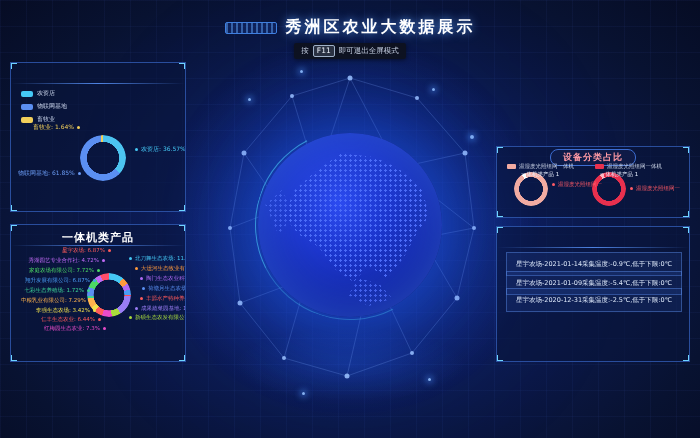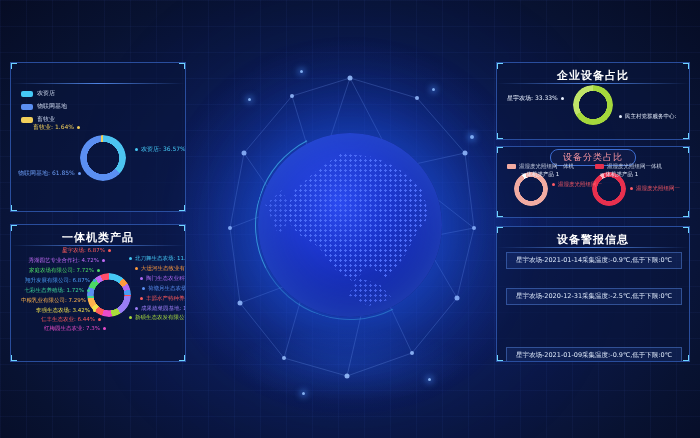--- a/index.html
+++ b/index.html
@@ -86,26 +86,26 @@
 
   .pl { position:absolute; font-size:6px; white-space:nowrap; line-height:7px; }
   .pl-l::before { content:""; display:inline-block; width:3px; height:3px; border-radius:50%;
     background:currentColor; margin-right:3px; vertical-align:middle; }
   .pl-r::after { content:""; display:inline-block; width:3px; height:3px; border-radius:50%;
     background:currentColor; margin-left:3px; vertical-align:middle; }
   .tiny { font-size:5.5px; }
 
   .pill { position:absolute; left:50%; transform:translateX(-50%); top:2px;
     border:1px solid #3c6cd0; border-radius:8px; padding:1px 12px; background:rgba(20,32,80,.5);
-    color:#ff9aa4; font-size:9px; font-weight:400; letter-spacing:1px; white-space:nowrap; }
+    color:#ff9aa4; font-size:9px; font-weight:700; letter-spacing:1px; white-space:nowrap; }
   .mini-legend { position:absolute; display:flex; align-items:center; gap:3px;
     color:#cfd8ea; font-size:5.5px; white-space:nowrap; }
   .mini-legend i { width:9px; height:5px; border-radius:1px; display:block; }
 
-  .alarm-row { position:absolute; left:9px; width:176px; height:17px; display:flex;
+  .alarm-row { position:absolute; left:9px; width:176px; height:24px; display:flex;
     align-items:center; justify-content:center; color:#dde8fa; font-size:6.5px; white-space:nowrap;
     background:rgba(45,85,180,.18); border:1px solid rgba(90,140,230,.45); }
 </style>
 </head>
 <body>
 
 <div class="stage">
 
   <div class="bg-glow"></div>
   <div class="reflection"></div>
@@ -144,20 +144,31 @@
     </g>
   </svg>
 
   <div class="globe">
     <i class="rim"></i>
     <div class="cont c1"></div>
     <div class="cont c2"></div>
     <div class="cont c3"></div>
   </div>
 
+  <header>
+    <div class="title-row">
+      <span class="logo"></span>
+      <h1>秀洲区农业大数据展示</h1>
+    </div>
+    <div class="tooltip">
+      <span>按</span>
+      <span class="keycap">F11</span>
+      <span>即可退出全屏模式</span>
+    </div>
+  </header>
 
   <section class="panel" style="left:10px;top:62px;width:176px;height:150px">
     <i class="br br-tl"></i>
       <i class="br br-tr"></i>
     <i class="br br-bl"></i>
       <i class="br br-br"></i>
     <i class="tline"></i>
     <ul class="legend" style="left:10px;top:26px">
       <li>
           <i style="background:#45c8f5"></i>
@@ -197,31 +208,20 @@
     <span class="pl pl-r tiny" style="right:79px;top:100px;color:#e84cc8">红梅园生态农业: 7.3%</span>
     <span class="pl pl-l tiny" style="left:118px;top:30px;color:#45c8f5">北刀舞生态农场: 11.16%</span>
     <span class="pl pl-l tiny" style="left:124px;top:40px;color:#ff9a3d">大运河生态牧业有限责任公</span>
     <span class="pl pl-l tiny" style="left:129px;top:50px;color:#b06af5">陶门生态农业科技有限公</span>
     <span class="pl pl-l tiny" style="left:131px;top:60px;color:#5b8ff2">荷塘月生态农场: 4.29</span>
     <span class="pl pl-l tiny" style="left:129px;top:70px;color:#ff5a5a">丰源水产特种养殖场: 1.</span>
     <span class="pl pl-l tiny" style="left:124px;top:80px;color:#9a7df5">成果蔬菜园基地: 15.02%</span>
     <span class="pl pl-l tiny" style="left:118px;top:89px;color:#aadc3c">新硕生态农发有限公司: 6.87</span>
   </section>
 
-  <section class="panel" style="left:496px;top:62px;width:194px;height:78px">
-    <i class="br br-tl"></i>
-      <i class="br br-tr"></i>
-    <i class="br br-bl"></i>
-      <i class="br br-br"></i>
-    <h2>企业设备占比</h2>
-    <i class="tline"></i>
-    <div class="donut donut-equipment" style="left:76px;top:22px;width:40px;height:40px"></div>
-    <span class="pl pl-r" style="left:10px;top:31px;color:#e8f0ff">星宇农场: 33.33%</span>
-    <span class="pl pl-l tiny" style="left:122px;top:50px;color:#e8f0ff">民主村党群服务中心:</span>
-  </section>
 
   <section class="panel" style="left:496px;top:146px;width:194px;height:72px">
     <i class="br br-tl"></i>
       <i class="br br-tr"></i>
     <i class="br br-bl"></i>
       <i class="br br-br"></i>
     <div class="pill">设备分类占比</div>
     <div class="mini-legend" style="left:10px;top:16px">
       <i style="background:#f2aba2"></i>
       <span>温湿度光照组网一体机</span>
@@ -236,20 +236,19 @@
     <span class="pl pl-l tiny" style="left:55px;top:34px;color:#ff5a66">温湿度光照组网一</span>
     <span class="pl tiny" style="left:103px;top:24px;color:#e8f0ff">一体机类产品 1</span>
     <span class="pl pl-l tiny" style="left:133px;top:38px;color:#ff5a66">温湿度光照组网一</span>
   </section>
 
   <section class="panel" style="left:496px;top:226px;width:194px;height:136px">
     <i class="br br-tl"></i>
       <i class="br br-tr"></i>
     <i class="br br-bl"></i>
       <i class="br br-br"></i>
-    <h2>设备警报信息</h2>
     <i class="tline"></i>
     <div class="alarm-row" style="top:25px">星宇农场-2021-01-14采集温度:-0.9℃,低于下限:0℃</div>
+    <div class="alarm-row" style="top:44px">星宇农场-2021-01-09采集温度:-5.4℃,低于下限:0℃</div>
     <div class="alarm-row" style="top:61px">星宇农场-2020-12-31采集温度:-2.5℃,低于下限:0℃</div>
-    <div class="alarm-row" style="top:120px">星宇农场-2021-01-09采集温度:-0.9℃,低于下限:0℃</div>
   </section>
 
 </div>
 
 </body></html>

